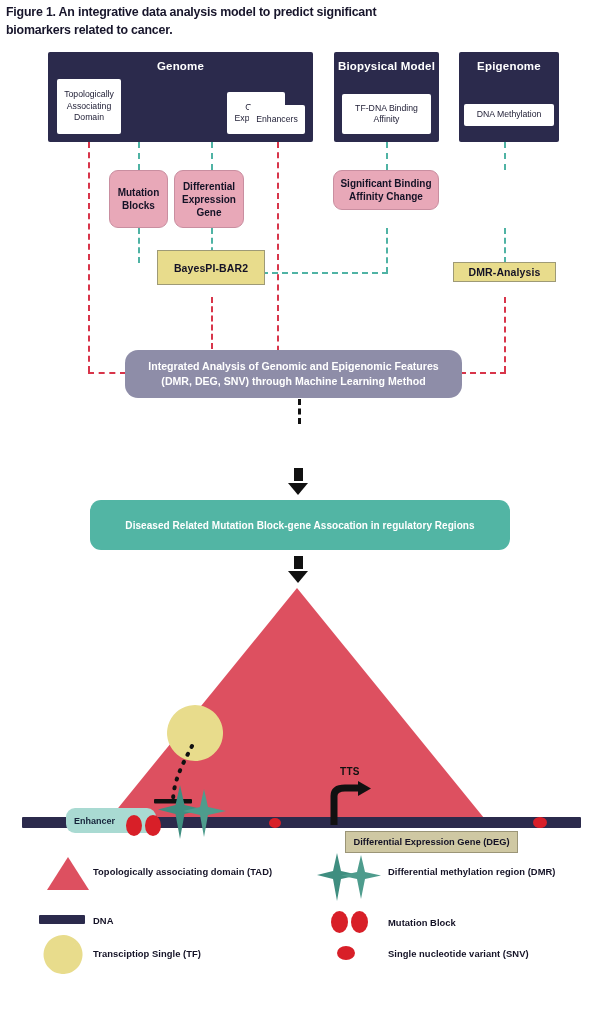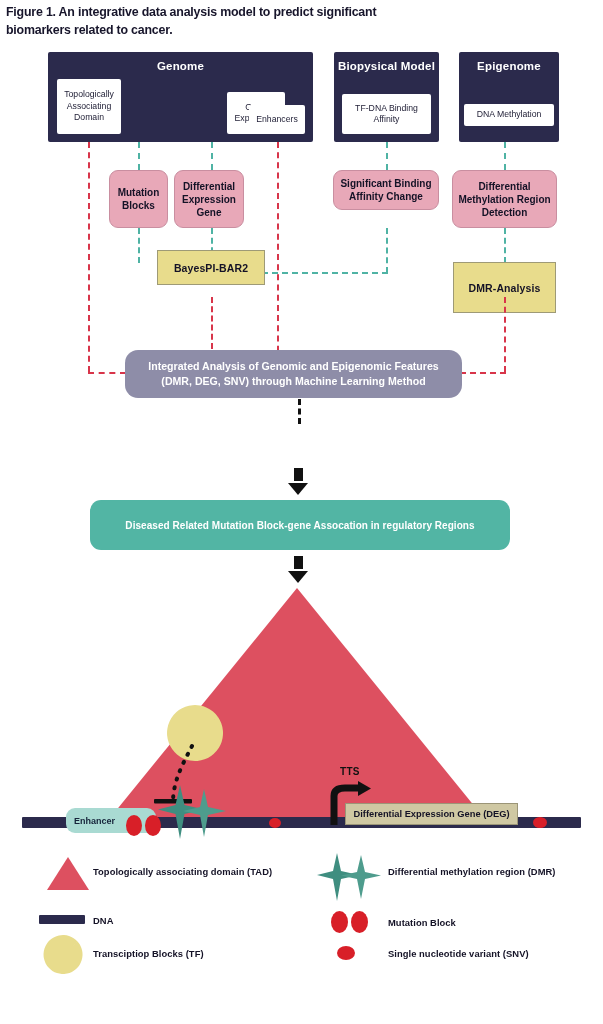--- a/index.html
+++ b/index.html
@@ -117,20 +117,21 @@
   .enhancer {
     position: absolute; background: #a9dad2; border-radius: 9px;
     color: #16243a; font-size: 9px; font-weight: 700;
     display: flex; align-items: center; padding-left: 8px;
   }
   .deg-label {
     position: absolute; background: #cfc8a3; border: 1px solid #9b9577;
     color: #141226; font-size: 9.3px; font-weight: 700;
     display: flex; align-items: center; justify-content: center;
     text-align: center;
+    margin-top: 28px;
   }
   .tts-text {
     position: absolute; font-size: 10px; font-weight: 700; color: #111111;
     letter-spacing: .3px;
   }
 
   .snv { position: absolute; background: #d81f28; border-radius: 50%; }
   .mut-dot { position: absolute; background: #d81f28; border-radius: 50%; }
 
   
@@ -186,24 +187,23 @@
   <div class="dash-v" style="left:386px; top:142px; height:28px;"></div>
   <div class="dash-v" style="left:386px; top:228px; height:45px;"></div>
   <div class="dash-h" style="left:262px; top:272px; width:126px;"></div>
 
   <div class="dash-v" style="left:504px; top:142px; height:28px;"></div>
   <div class="dash-v" style="left:504px; top:228px; height:35px;"></div>
 
   <div class="pink" style="left:109px; top:170px; width:59px; height:58px;">Mutation Blocks</div>
   <div class="pink" style="left:174px; top:170px; width:70px; height:58px;">Differential Expression Gene</div>
   <div class="pink" style="left:333px; top:170px; width:106px; height:40px;">Significant Binding Affinity Change</div>
-  <div class="pink" style="left:452px; top:170px; width:105px; height:58px;">Differential Methylation Region Detection</div>
 
   <div class="yellow" style="left:157px; top:250px; width:108px; height:35px;">BayesPI-BAR2</div>
-  <div class="yellow" style="left:453px; top:262px; width:103px; height:51px;">DMR-Analysis</div>
+  <div class="yellow" style="left:453px; top:262px; width:103px; height:20px;">DMR-Analysis</div>
 
   <div class="dash-v red" style="left:211px; top:297px; height:52px;"></div>
   <div class="dash-v red" style="left:504px; top:297px; height:75px;"></div>
   <div class="dash-h red" style="left:460px; top:372px; width:46px;"></div>
 
   <div class="purple" style="left:125px; top:350px; width:337px; height:48px;">
     <div>
       <div>Integrated Analysis of Genomic and Epigenomic Features</div>
       <div>(DMR, DEG, SNV) through Machine Learning Method</div>
     </div>
@@ -259,21 +259,21 @@
 
   <div class="lg-tri" style="left:47px; top:857px;"></div>
   <div class="legend-label" style="left:93px; top:866px;">Topologically associating domain (TAD)</div>
 
   <div class="lg-dna" style="left:39px; top:915px; width:46px; height:9px;"></div>
   <div class="legend-label" style="left:93px; top:915px;">DNA</div>
 
   <svg style="position:absolute; left:39px; top:932px; width:48px; height:42px;" viewBox="0 0 48 42">
     <path d="M24 3 a19.5 19.5 0 1 0 0.1 0 L24 22.5 Z" fill="#e8dc8c" transform="rotate(48 24 22.5)"></path>
   </svg>
-  <div class="legend-label" style="left:93px; top:948px;">Transciptiop Blocks (TF)</div>
+  <div class="legend-label" style="left:93px; top:948px;">Transciptiop Single (TF)</div>
 
   <svg style="position:absolute; left:317px; top:853px; width:68px; height:48px;" viewBox="0 0 68 48">
     <path d="M20 0 L24 18 L42 22 L24 26 L20 48 L16 26 L0 22 L16 18 Z" fill="#3f8e80"></path>
     <path d="M44 2 L48 19 L64 22.5 L48 26 L44 46 L40 26 L24 22.5 L40 19 Z" fill="#4e9c8d"></path>
   </svg>
   <div class="legend-label" style="left:388px; top:866px;">Differential methylation region (DMR)</div>
 
   <div class="mut-dot" style="left:331px; top:911px; width:17px; height:22px;"></div>
   <div class="mut-dot" style="left:351px; top:911px; width:17px; height:22px;"></div>
   <div class="legend-label" style="left:388px; top:917px;">Mutation Block</div>

